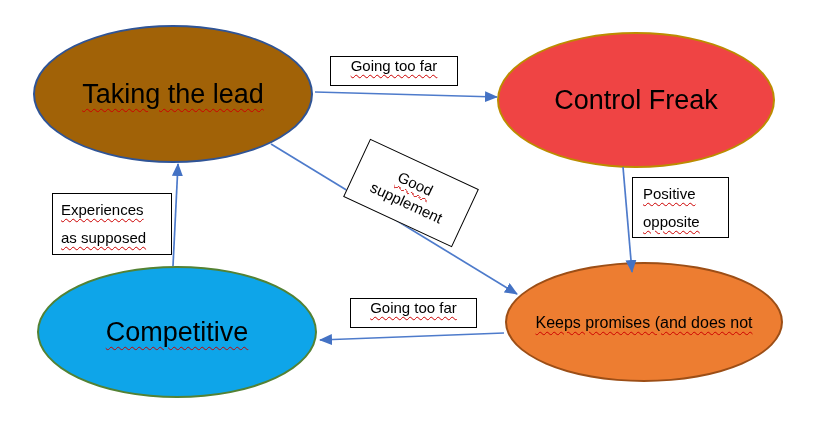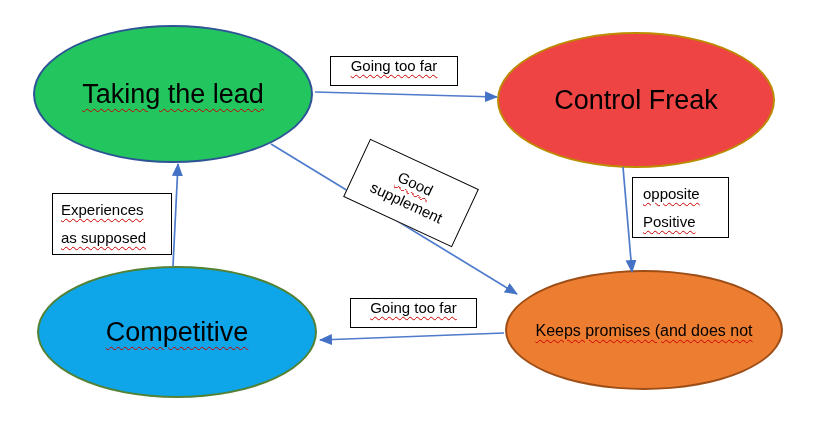--- a/index.html
+++ b/index.html
@@ -22,24 +22,24 @@
     position: absolute;
     border-radius: 50%;
     display: flex;
     align-items: center;
     justify-content: center;
     text-align: center;
     color: #000;
     z-index: 1;
   }
   .node-big { font-size: 27px; }
-  .node-blue   { left: 33px;  top: 25px;  width: 280px; height: 138px; background: #22c55e; border: 2.5px solid #2F5496; }
+  .node-blue   { left: 33px;  top: 25px;  width: 280px; height: 138px; background: #a16207; border: 2.5px solid #2F5496; }
   .node-gold   { left: 497px; top: 32px;  width: 278px; height: 136px; background: #ef4444; border: 2.5px solid #BC8C00; }
   .node-green  { left: 37px;  top: 266px; width: 280px; height: 132px; background: #0ea5e9; border: 2.5px solid #538234; }
-  .node-orange { left: 505px; top: 270px; width: 278px; height: 120px; background: #ED7D31; border: 2.5px solid #9C4E16;
+  .node-orange { left: 505px; top: 262px; width: 278px; height: 120px; background: #ED7D31; border: 2.5px solid #9C4E16;
                  font-size: 16px; line-height: 27px; flex-direction: column; padding: 0 8px; }
 
   
   .sq {
     text-decoration-line: underline;
     text-decoration-style: wavy;
     text-decoration-color: #CC0000;
     text-decoration-thickness: 1px;
     text-underline-offset: 5px;
   }
@@ -125,22 +125,22 @@
     <g>
       <line x1="271" y1="144" x2="517" y2="294" stroke="#4E7BCB" stroke-width="1.7" marker-end="url(#ah)"></line>
     </g>
   </svg>
 
   <div class="lbl lbl-top">
     <span class="sq sq-small">Going too far</span>
   </div>
 
   <div class="lbl lbl-col lbl-pos">
+    <span class="sq sq-small">Positive</span>
     <span class="sq sq-small">opposite</span>
-    <span class="sq sq-small">Positive</span>
   </div>
 
   <div class="lbl lbl-col lbl-exp">
     <span class="sq sq-small">Experiences</span>
     <span class="sq sq-small">as supposed</span>
   </div>
 
   <div class="lbl lbl-bottom">
     <span class="sq sq-small">Going too far</span>
   </div>

